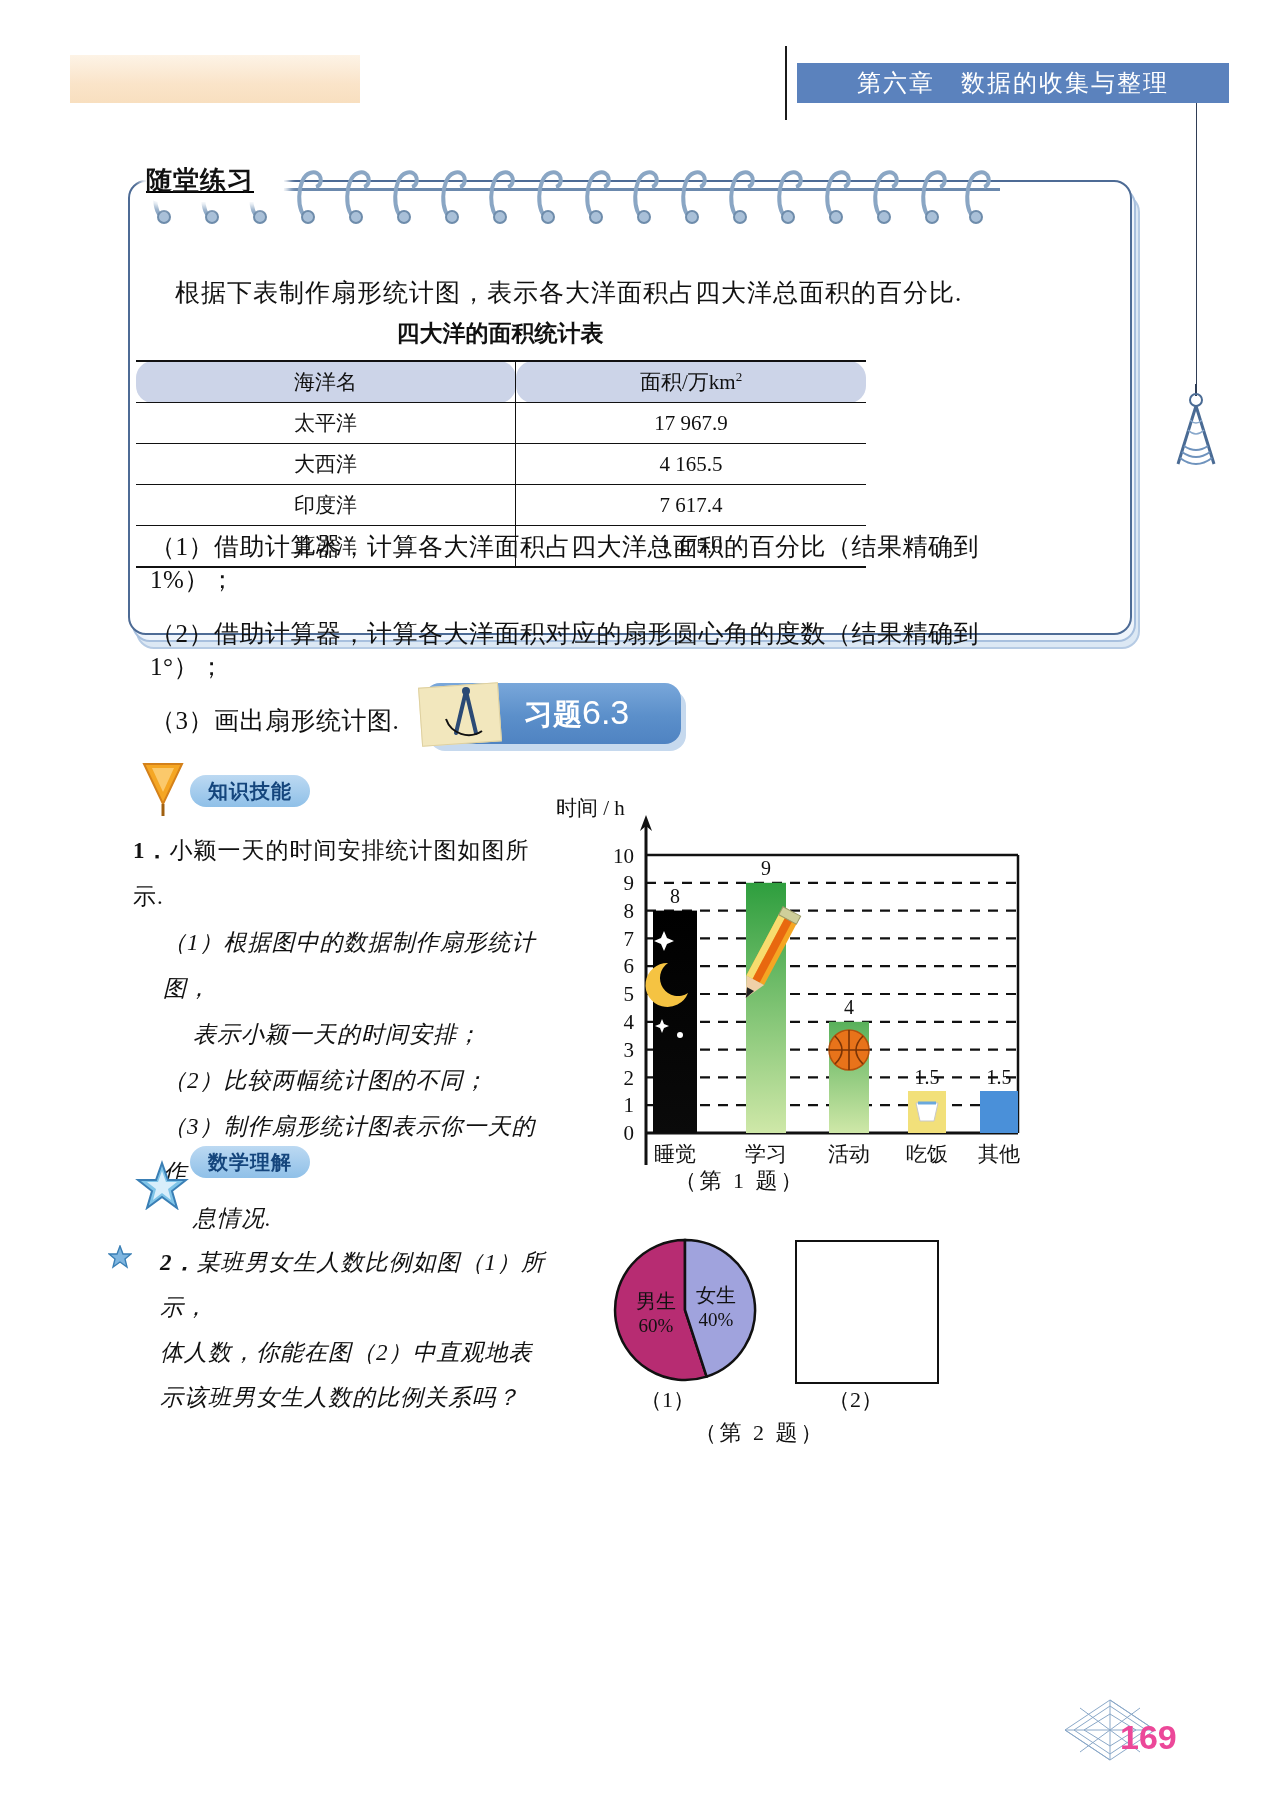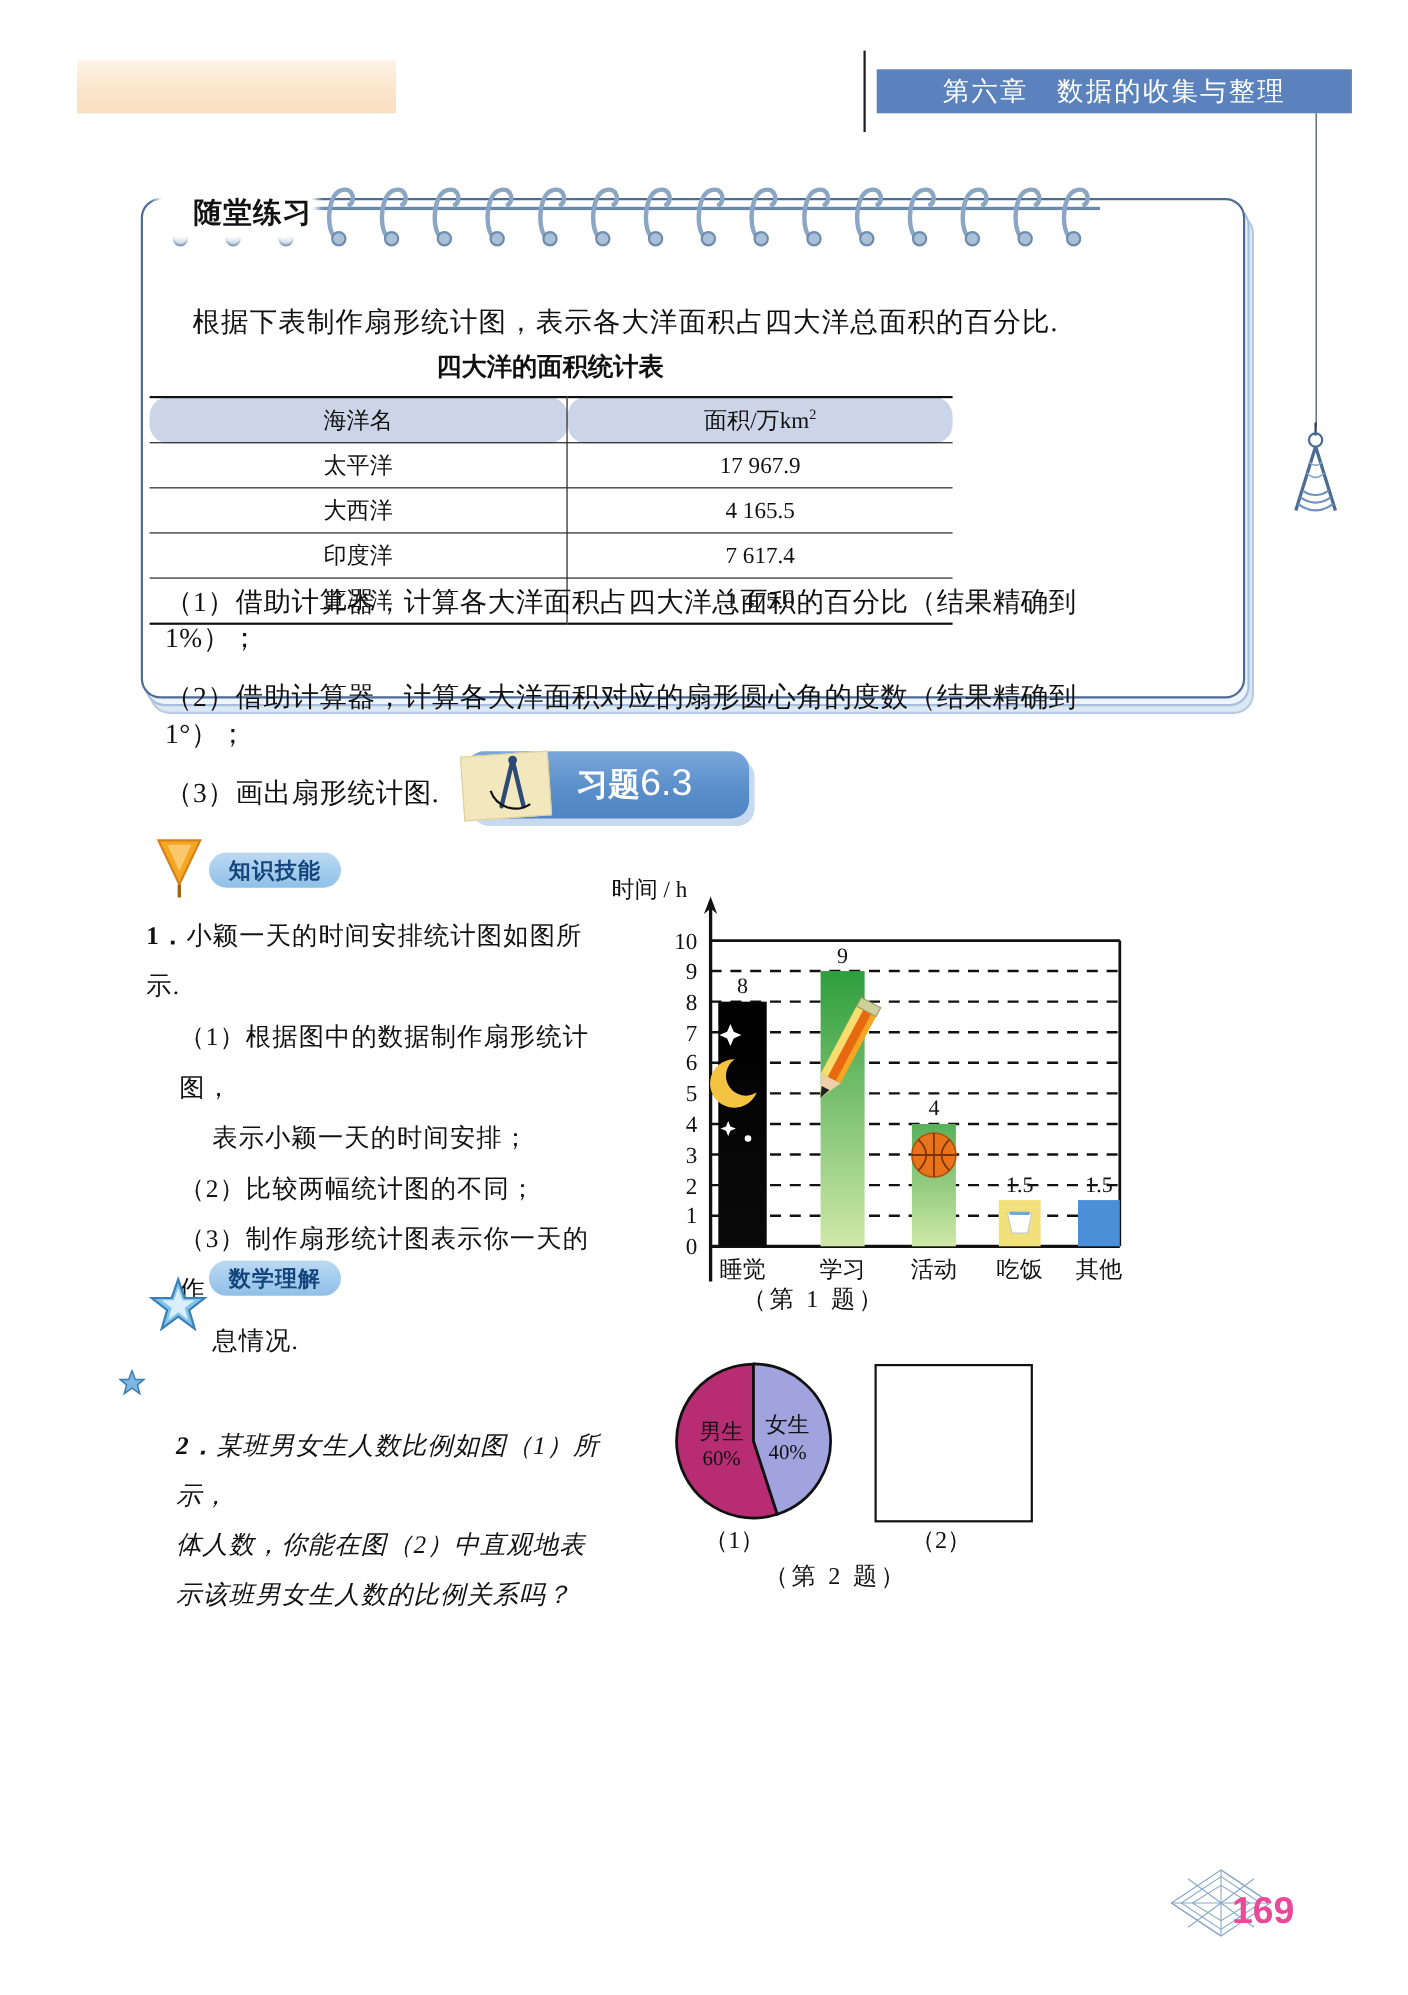--- a/index.html
+++ b/index.html
@@ -24,23 +24,23 @@
   
   .practice-wrap{position:absolute;left:128px;top:180px;width:1008px;height:465px;}
   .practice-shadow2{position:absolute;left:8px;top:14px;width:1000px;height:451px;
      border:2px solid #b6cbe4;border-radius:18px;background:#dce8f4;}
   .practice-shadow1{position:absolute;left:4px;top:7px;width:1000px;height:451px;
      border:2px solid #a8c0de;border-radius:18px;background:#eef4fb;}
   .practice-box{position:absolute;left:0px;top:0px;width:1000px;height:451px;
      border:2px solid #4d6b95;border-radius:18px;background:#ffffff;}
   .spiral-bar{position:absolute;left:160px;top:188px;width:840px;height:3px;background:#6b89ad;}
   .rings{position:absolute;left:150px;top:155px;width:860px;height:72px;}
-  .practice-tag{position:absolute;left:146px;top:171px;width:138px;height:44px;
-     background:#ffffff;border-radius:14px;display:flex;align-items:center;justify-content:flex-end;
-     box-shadow:0 0 7px 5px #ffffff;}
+  .practice-tag{position:absolute;left:146px;top:158px;width:138px;height:44px;
+     background:#ffffff;border-radius:14px;display:flex;align-items:center;justify-content:flex-start;
+     box-shadow:0 0 7px 5px #ffffff;text-decoration:underline;}
   .practice-tag span{font-size:26px;color:#111;letter-spacing:1px;
      font-family:"Liberation Sans","DejaVu Sans",sans-serif;font-weight:600;}
   .p-intro{position:absolute;left:175px;top:276px;font-size:25px;color:#111;letter-spacing:1px;}
   .tbl-title{position:absolute;left:0;top:318px;width:1000px;text-align:center;
      font-size:23px;font-weight:700;color:#111;
      font-family:"Liberation Sans","DejaVu Sans",sans-serif;}
   
   table.oceans{position:absolute;left:136px;top:360px;width:730px;border-collapse:collapse;}
   table.oceans th,table.oceans td{text-align:center;font-size:21px;color:#111;height:36px;padding:2px 0;border-radius:17px;}
   table.oceans thead th{background:#ccd4e8;font-weight:400;border-top:2.5px solid #111;border-bottom:1.6px solid #111;}
@@ -69,22 +69,22 @@
   .pill span{font-size:20px;color:#14457c;font-weight:700;letter-spacing:1px;
      font-family:"Liberation Sans","DejaVu Sans",sans-serif;}
   .pill-skill{left:190px;top:775px;}
   .pill-under{left:190px;top:1146px;}
   .tri-icon{position:absolute;left:140px;top:758px;width:46px;height:62px;}
   .star-icon{position:absolute;left:134px;top:1160px;width:56px;height:50px;}
   
   .prob{position:absolute;font-size:23px;color:#111;line-height:46px;letter-spacing:1px;}
   .prob1{left:133px;top:828px;width:420px;}
   .prob1 .num{font-weight:700;font-size:23px;}
-  .prob1 .sub{display:block;padding-left:30px;}
-  .prob2{left:160px;top:1292px;width:395px;
+  .prob1 .sub{display:block;padding-left:30px;font-style:italic;}
+  .prob2{left:160px;top:1240px;width:395px;
      font-family:"Liberation Serif","DejaVu Serif",serif;font-style:italic;}
   .prob2 .line{display:block;line-height:45px;}
   .star2{position:absolute;left:108px;top:1245px;width:24px;height:24px;}
   
   .chart{position:absolute;left:556px;top:795px;width:470px;height:410px;}
   .cap1{position:absolute;left:610px;top:1166px;width:260px;text-align:center;font-size:22px;color:#111;letter-spacing:3px;}
   
   .piewrap{position:absolute;left:610px;top:1230px;width:360px;height:170px;}
   .sq{position:absolute;left:795px;top:1240px;width:140px;height:140px;border:2.5px solid #111;background:#fff;}
   .lbl1{position:absolute;left:640px;top:1385px;font-size:22px;color:#111;}

